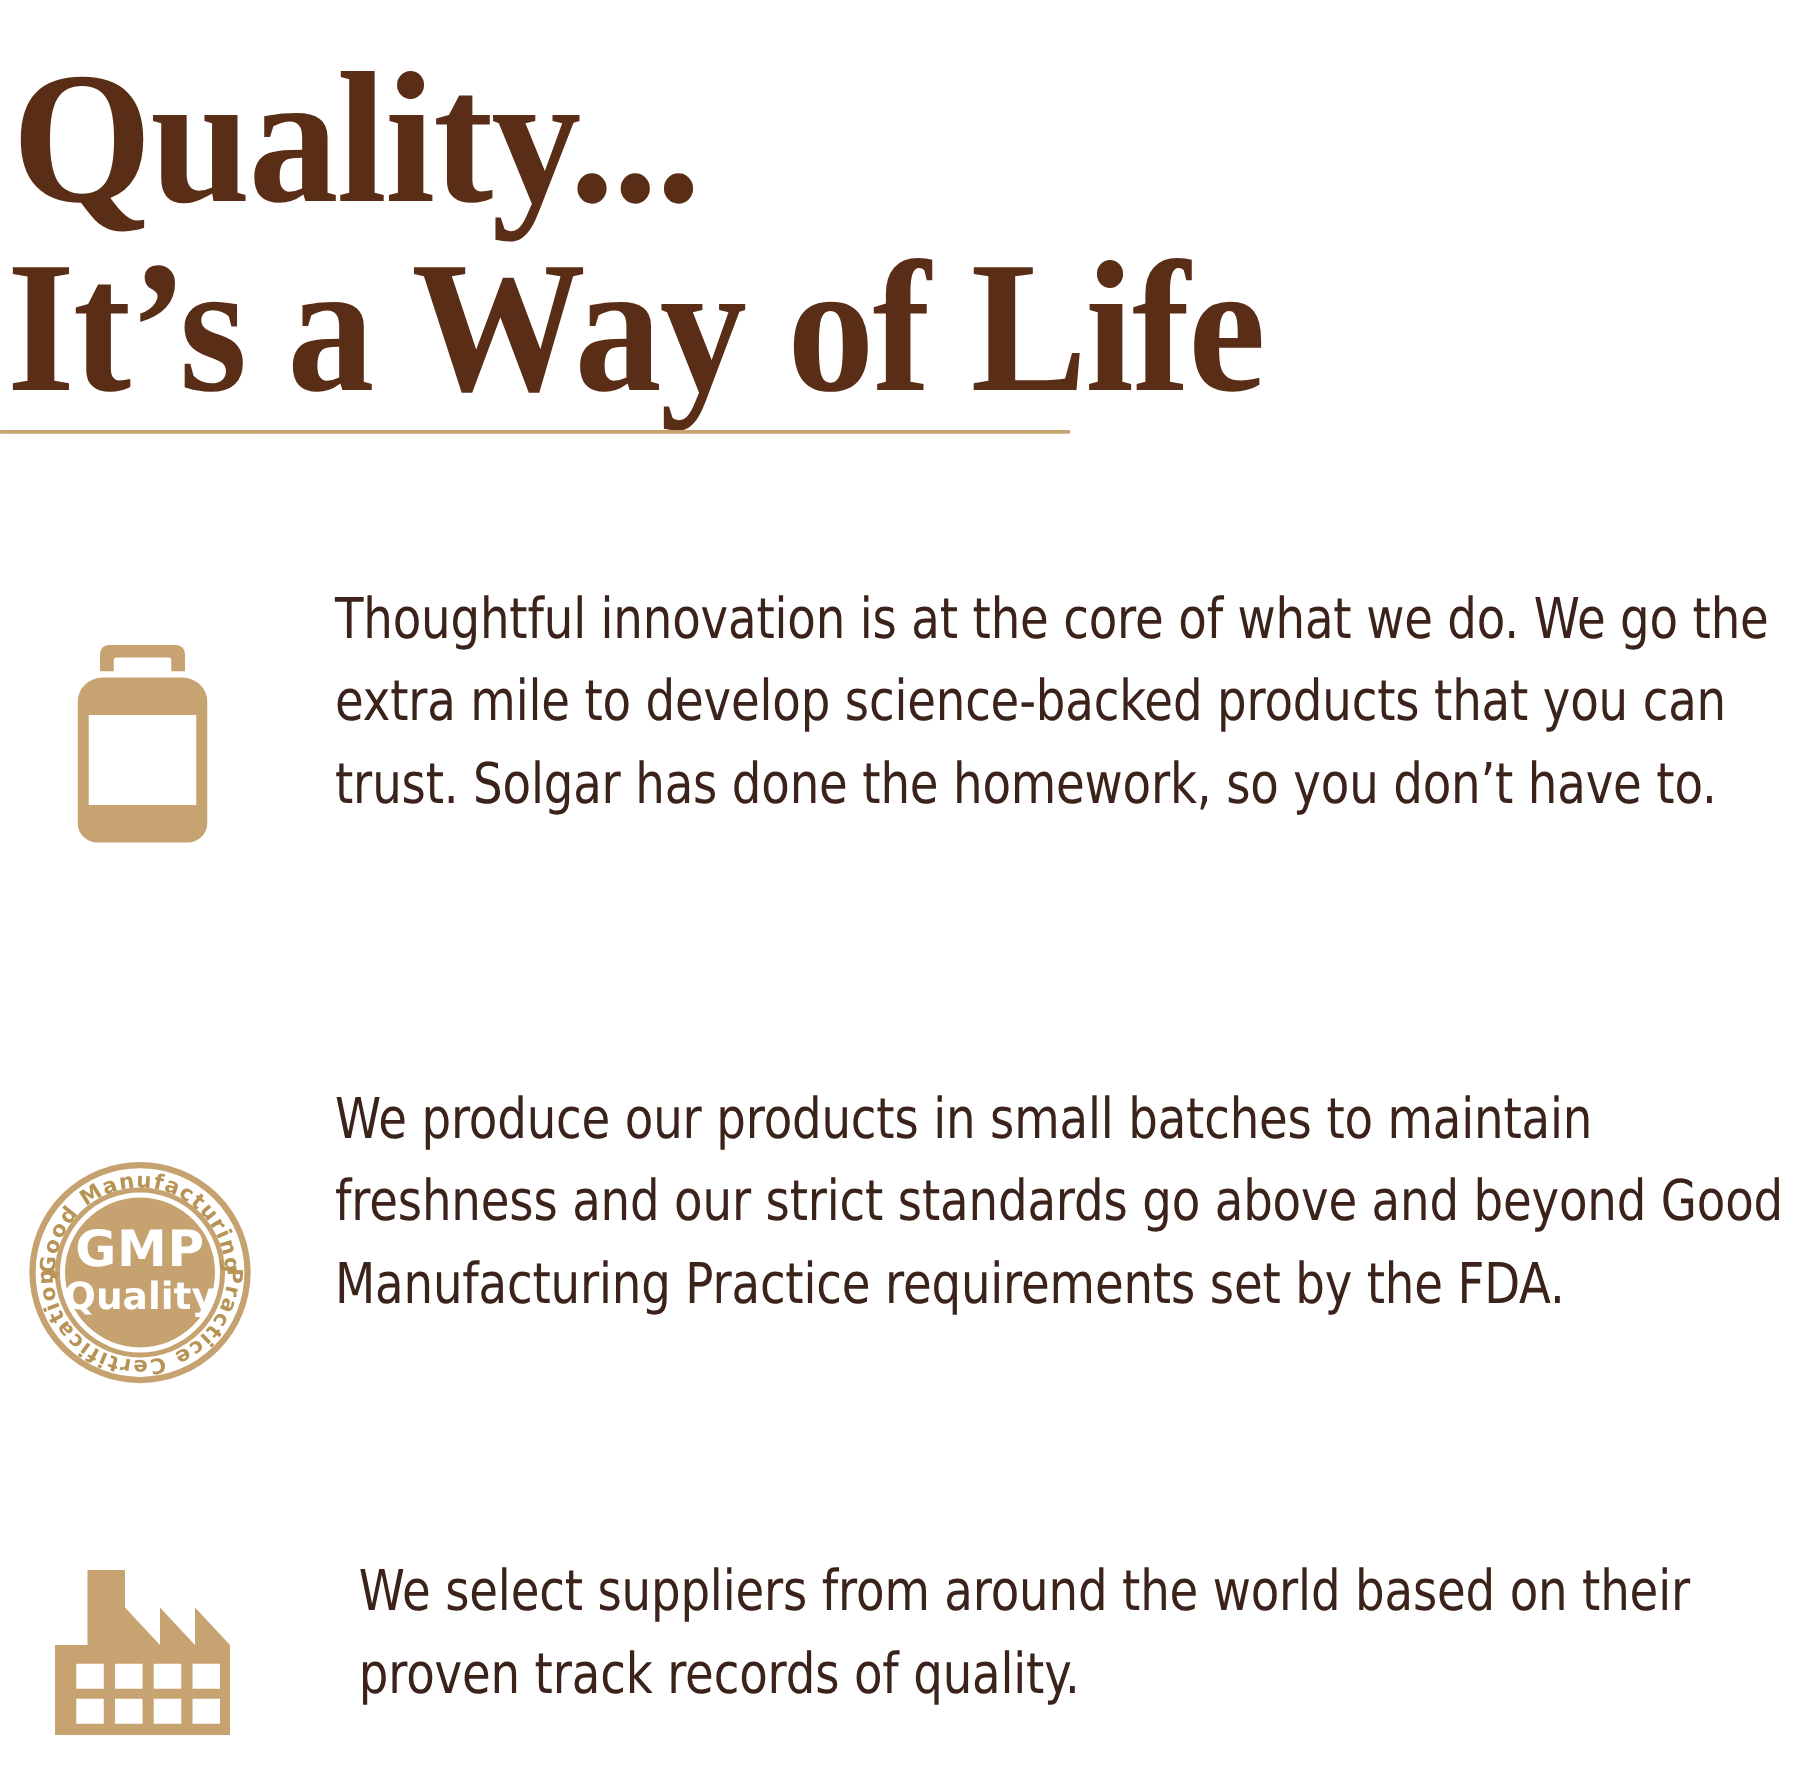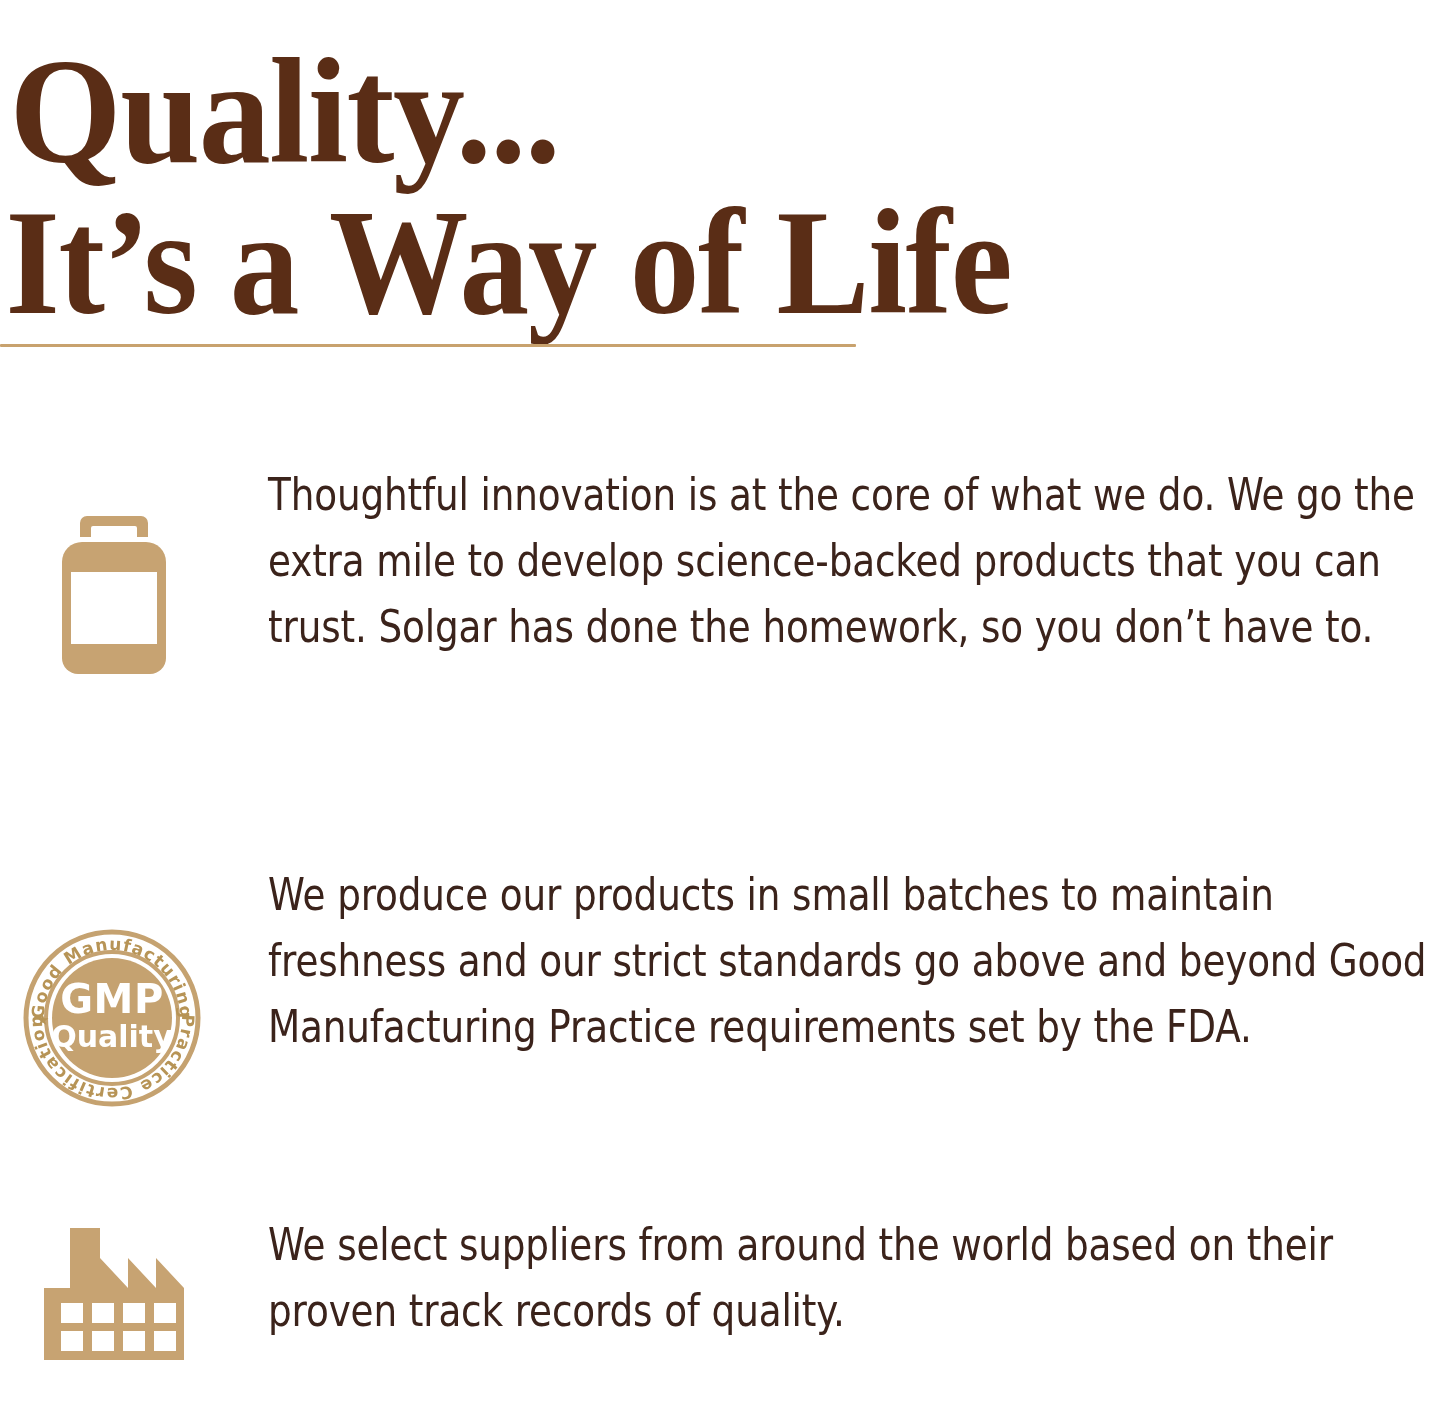--- a/index.html
+++ b/index.html
@@ -61,21 +61,21 @@
   
   .row {
     position: absolute;
     left: 0px;
     width: 1445px;
     display: flex;
     align-items: flex-start;
   }
   #row-innovation { top: 462px; }
   #row-batches    { top: 862px; }
-  #row-suppliers  { top: 1212px; }
+  #row-suppliers  { top: 1240px; gap: 19px; }
 
   .icon-col {
     width: 268px;
     flex: 0 0 268px;
     position: relative;
     height: 1px;
   }
   .text-col {
     flex: 1 1 auto;
     padding-right: 30px;

